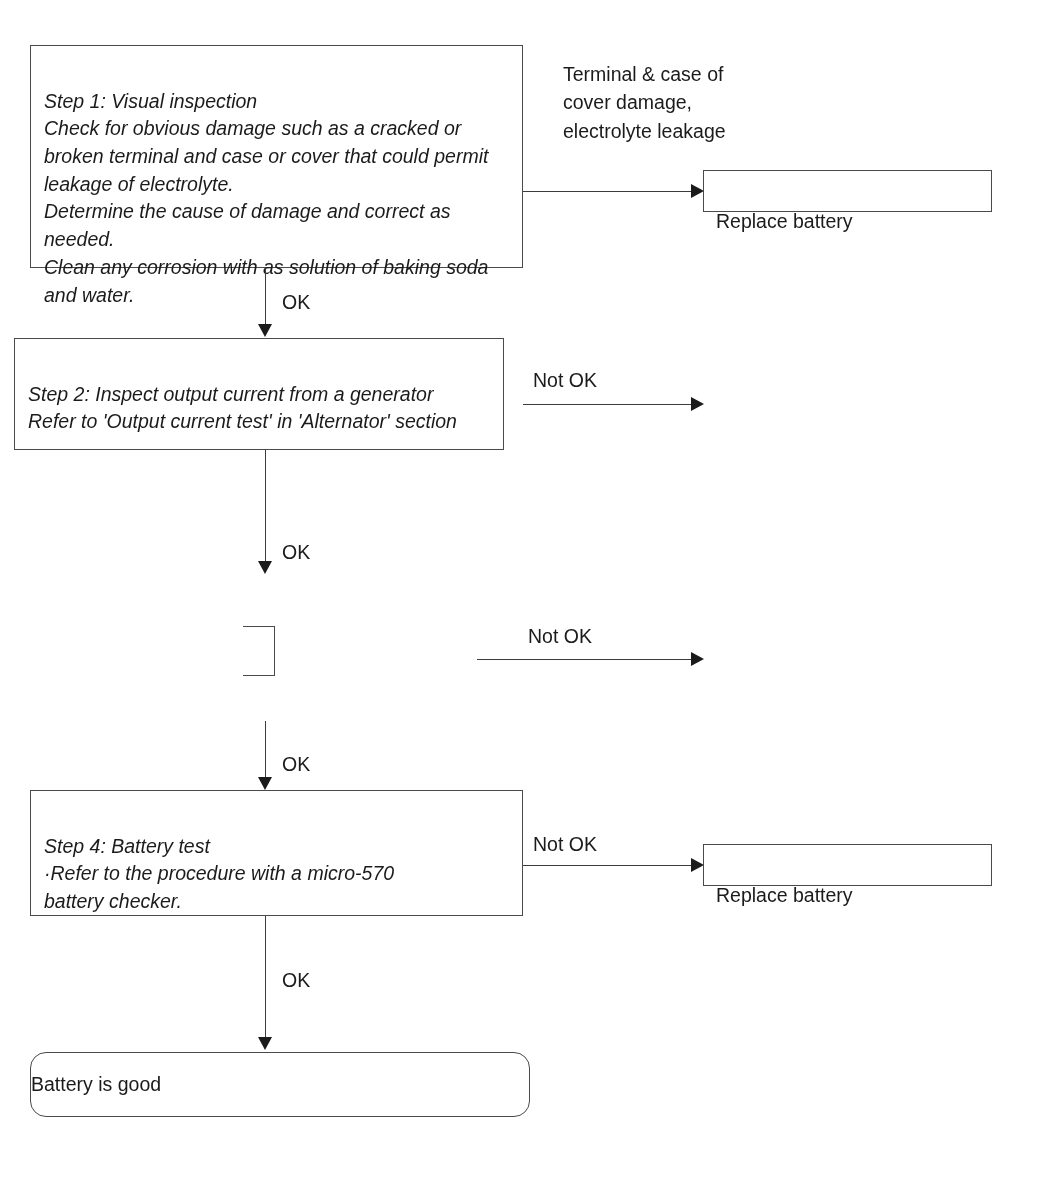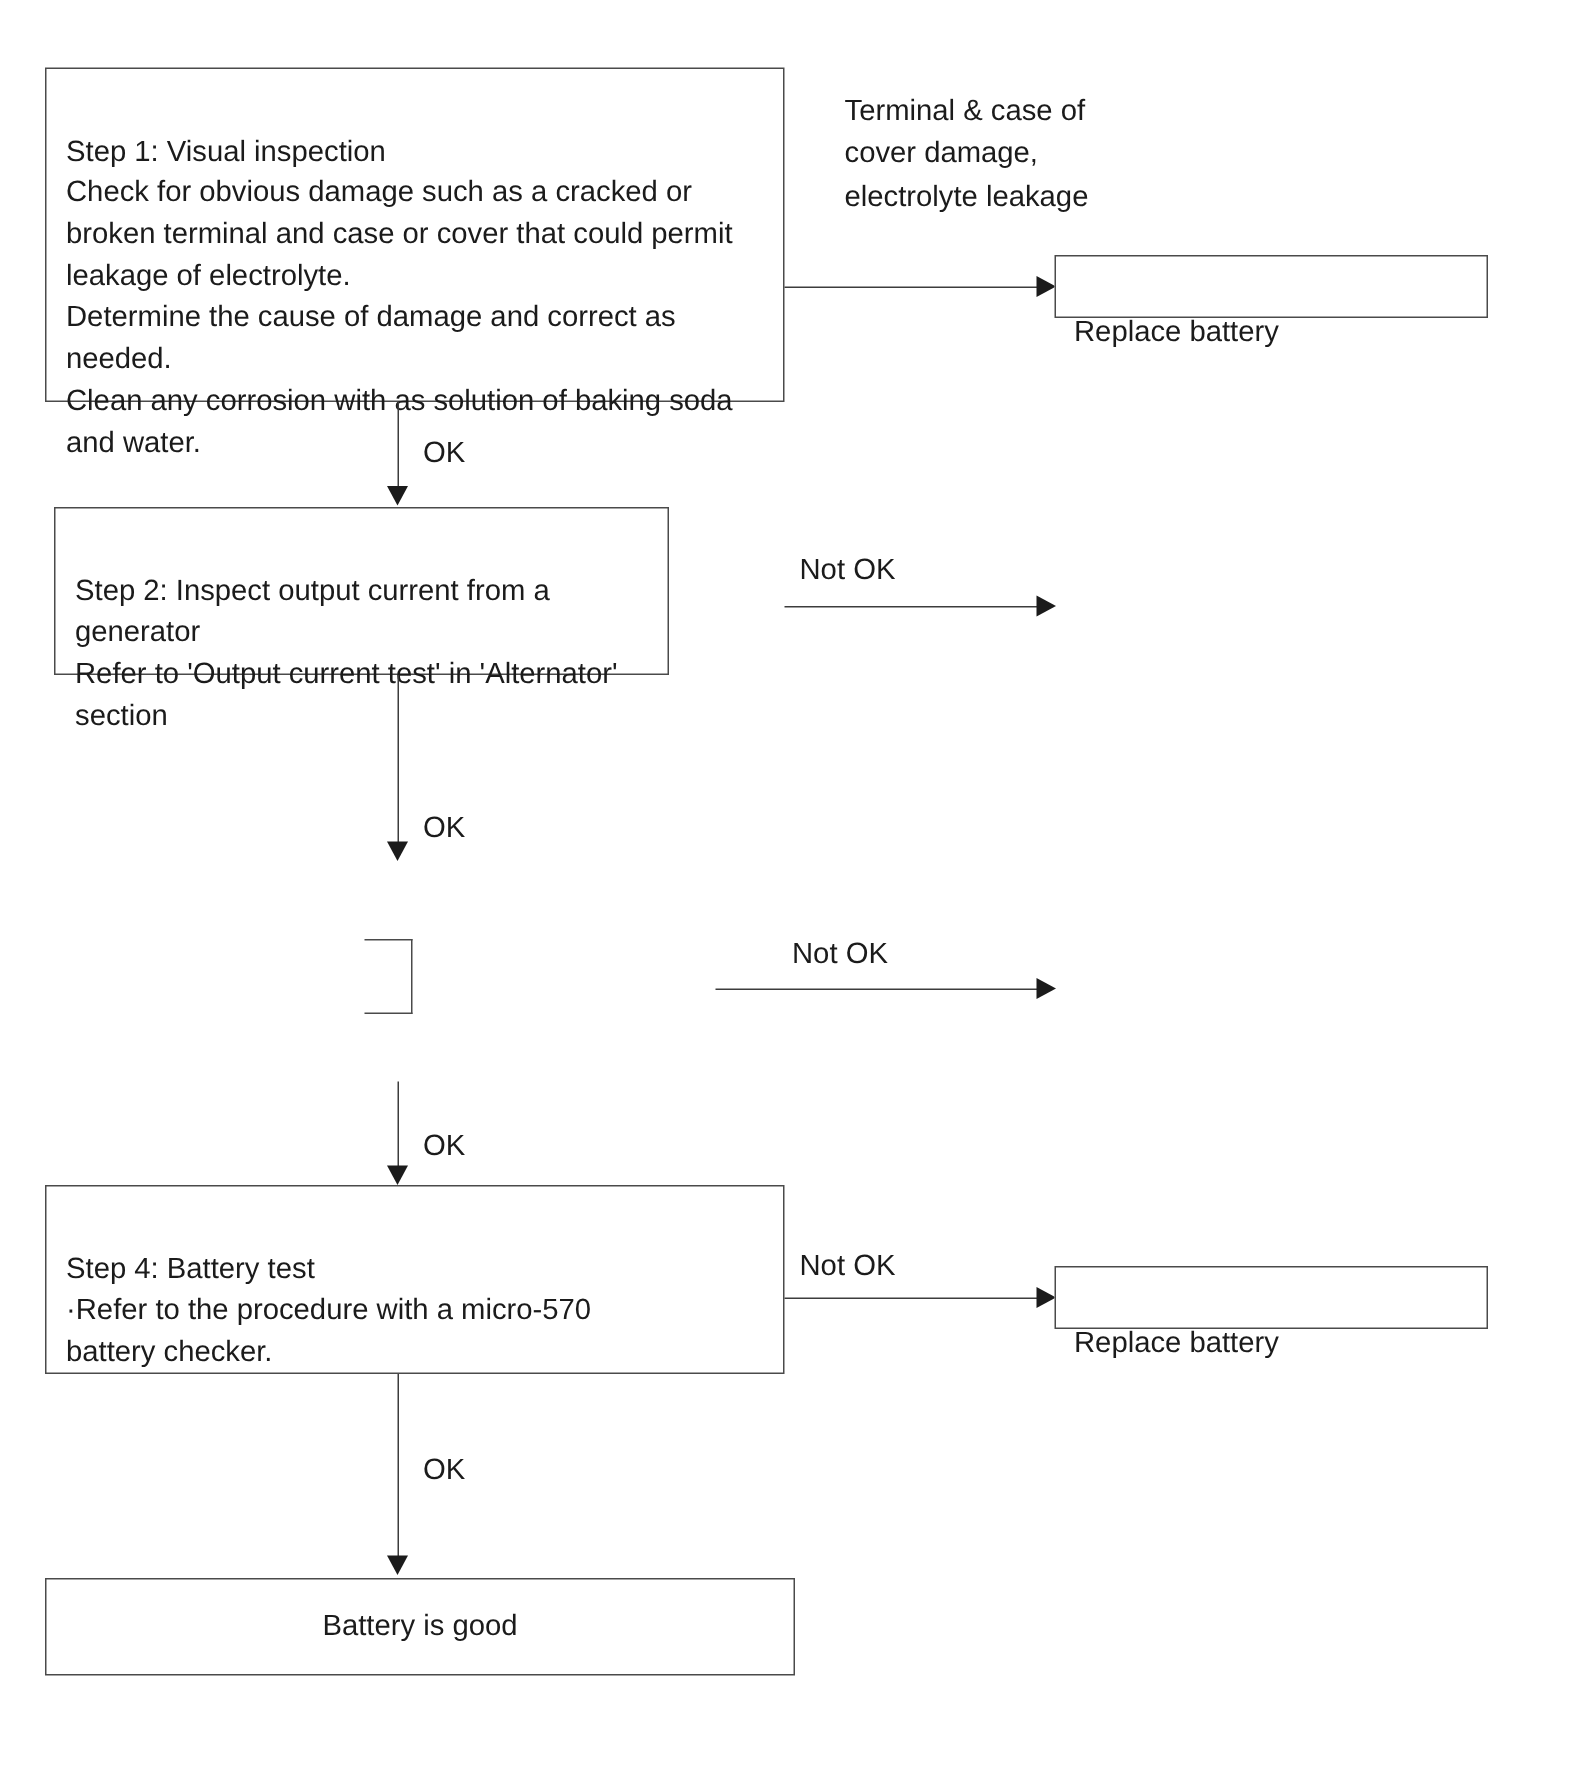--- a/index.html
+++ b/index.html
@@ -30,29 +30,31 @@
     line-height: 1.42;
     color: #1b1b1b;
     white-space: pre-line;
   }
   .node .txt {
     display: block;
     white-space: pre-line;
   }
   .node.pad {
     padding: 14px 0 0 13px;
+    font-style: italic;
   }
   .node.right-node {
     padding: 9px 0 0 12px;
   }
   .node.center-node {
     display: flex;
     align-items: center;
-    justify-content: center;
+    justify-content: flex-start;
     padding: 0;
+    border-radius: 16px;
   }
 
   
   .label {
     position: absolute;
     font-size: 19.5px;
     line-height: 1.45;
     color: #1b1b1b;
     white-space: pre-line;
   }
@@ -122,21 +124,21 @@
   <div class="arrow-right" style="left:691px; top:184px;"></div>
 
   <div class="node right-node" style="left:703px; top:170px; width:289px; height:42px;">
     <span class="txt">Replace battery</span>
   </div>
 
   <div class="vline" style="left:265px; top:268px; height:58px;"></div>
   <div class="arrow-down" style="left:258px; top:324px;"></div>
   <div class="label" style="left:282px; top:288px;">OK</div>
 
-  <div class="node pad" style="left:36px; top:338px; width:410px; height:112px;">
+  <div class="node pad" style="left:14px; top:338px; width:490px; height:112px;">
     <span class="txt">Step 2: Inspect output current from a generator
 Refer to 'Output current test' in 'Alternator' section</span>
   </div>
 
   <div class="hline" style="left:523px; top:404px; width:173px;"></div>
   <div class="arrow-right" style="left:691px; top:397px;"></div>
   <div class="label" style="left:533px; top:366px;">Not OK</div>
 
 
   <div class="vline" style="left:265px; top:450px; height:113px;"></div>

